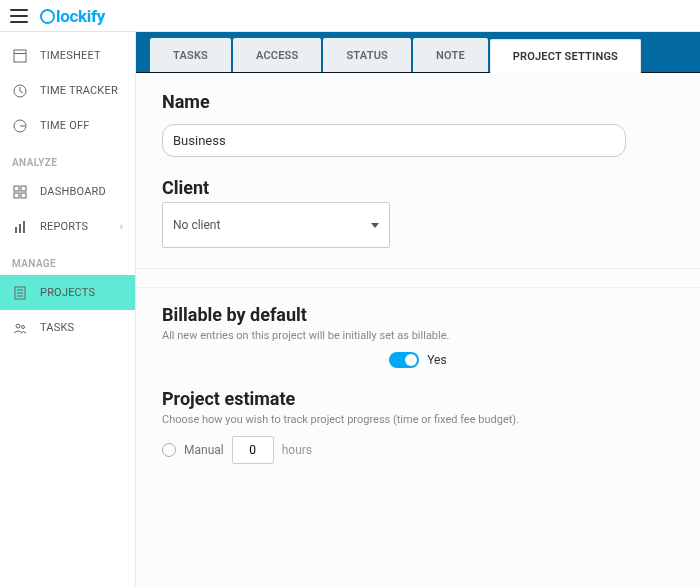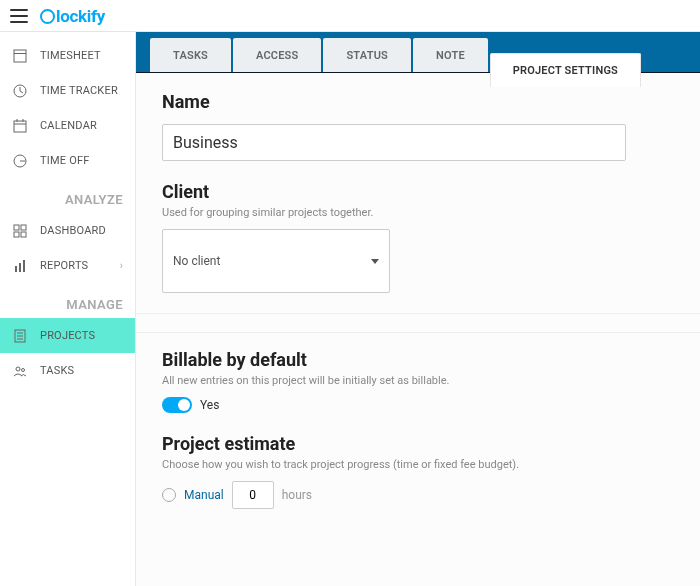--- a/index.html
+++ b/index.html
@@ -7,45 +7,45 @@
   .topbar { height: 32px; display: flex; align-items: center; padding: 0 10px; border-bottom: 1px solid #e8e8e8; }
   .hamburger { width: 18px; height: 14px; display: flex; flex-direction: column; justify-content: space-between; cursor: pointer; margin-right: 12px; }
   .hamburger span { height: 2px; background: #333; border-radius: 1px; }
   .logo { font-size: 17px; font-weight: 700; color: #03a9f4; letter-spacing: -0.3px; }
   .logo .clock { display: inline-block; width: 15px; height: 15px; border: 2px solid #03a9f4; border-radius: 50%; position: relative; top: 2px; margin-right: 1px; }
   .layout { display: flex; height: calc(586px - 32px); }
   .sidebar { width: 136px; border-right: 1px solid #e8e8e8; background: #fff; padding-top: 6px; flex-shrink: 0; box-shadow: 2px 0 3px rgba(0,0,0,0.03); }
   .side-item { display: flex; align-items: center; height: 35px; padding: 0 12px; font-size: 11px; font-weight: 400; color: #555; cursor: pointer; letter-spacing: 0.2px; }
   .side-item.active { background: #5eead4; }
   .side-icon { width: 16px; height: 16px; margin-right: 12px; display: flex; align-items: center; justify-content: center; color: #666; }
-  .side-section { padding: 14px 12px 6px; font-size: 13px; font-weight: 600; color: #aaa; letter-spacing: 0.4px; text-align: right; }
+  .side-section { padding: 14px 12px 6px; font-size: 10px; font-weight: 600; color: #aaa; letter-spacing: 0.4px; }
   .side-chevron { margin-left: auto; color: #aaa; font-size: 10px; }
   .main { flex: 1; overflow-y: auto; background: #fcfcfc; }
   .tabs { display: flex; border-bottom: 1px solid #0f172a; background: #0369a1; padding-left: 14px; padding-top: 6px; }
   .tab { padding: 10px 22px; font-size: 11px; font-weight: 600; color: #666; cursor: pointer; border: 1px solid transparent; border-bottom: none; letter-spacing: 0.2px; background: #eceff1; margin-right: 2px; border-radius: 2px 2px 0 0; }
-  .tab.active { background: #fff; color: #333; border-color: #e4e4e4; position: relative; top: 15px; }
+  .tab.active { background: #fff; color: #333; border-color: #e4e4e4; position: relative; top: 1px; }
   .content { padding: 18px 26px 30px; }
   .field { margin-bottom: 20px; }
   .field-label { font-size: 18px; font-weight: 700; color: #222; margin-bottom: 4px; }
   .field-help { font-size: 11px; color: #888; margin-bottom: 10px; }
-  .text-input { width: 100%; max-width: 464px; padding: 8px 10px; border: 1px solid #ccc; border-radius: 2px; font-size: 16px; color: #333; }
-  .select-box { width: 228px; padding: 24px 10px; border: 1px solid #ccc; border-radius: 2px; font-size: 12px; color: #555; display: flex; justify-content: space-between; align-items: center; cursor: pointer; background: #fff; }
+  .text-input { width: 100%; max-width: 464px; padding: 8px 10px; border: 1px solid #ccc; border-radius: 12px; font-size: 13px; color: #333; }
+  .select-box { width: 228px; padding: 15px 10px; border: 1px solid #ccc; border-radius: 2px; font-size: 12px; color: #555; display: flex; justify-content: space-between; align-items: center; cursor: pointer; background: #fff; }
   .caret { width: 0; height: 0; border-left: 4px solid transparent; border-right: 4px solid transparent; border-top: 5px solid #555; }
   .color-swatch-box { width: 36px; height: 30px; border: 1px solid #ccc; border-radius: 2px; display: flex; align-items: center; justify-content: center; gap: 3px; cursor: pointer; }
   .color-swatch { width: 14px; height: 14px; background: #2196f3; }
   .small-caret { width: 0; height: 0; border-left: 3px solid transparent; border-right: 3px solid transparent; border-top: 4px solid #555; }
   .divider { border-top: 1px solid #eee; margin: 18px -26px 16px; }
-  .toggle-row { display: flex; align-items: center; gap: 8px; }
+  .toggle-row { display: flex; align-items: center; gap: 8px; justify-content: center; }
   .toggle { width: 30px; height: 16px; background: #03a9f4; border-radius: 8px; position: relative; cursor: pointer; }
   .toggle::after { content: ""; position: absolute; right: 2px; top: 2px; width: 12px; height: 12px; background: #fff; border-radius: 50%; }
   .toggle-label { font-size: 12px; color: #333; }
   .radio-row { display: flex; align-items: center; gap: 8px; margin-bottom: 12px; font-size: 12px; color: #444; }
   .radio { width: 14px; height: 14px; border: 1px solid #aaa; border-radius: 50%; display: flex; align-items: center; justify-content: center; }
   .num-input { width: 42px; padding: 6px 4px; border: 1px solid #ccc; border-radius: 2px; font-size: 12px; text-align: center; }
-  .radio-text { font-size: 12px; color: #0369a1; text-align: right; }
+  .radio-text { font-size: 12px; color: #737373; text-align: right; }
   .unit { font-size: 12px; color: #999; }
   svg { display: block; }
 </style>
 </head>
 <body>
 
 <div class="topbar">
   <div class="hamburger">
       <span></span>
       <span></span>
@@ -68,31 +68,20 @@
       <span>TIMESHEET</span>
     </div>
     <div class="side-item">
       <span class="side-icon">
           <svg width="16" height="16" viewBox="0 0 16 16">
             <circle cx="8" cy="8" r="6" fill="none" stroke="#666" stroke-width="1"></circle>
             <path d="M8 4 L8 8 L11 10" stroke="#666" stroke-width="1" fill="none"></path>
           </svg>
         </span>
       <span>TIME TRACKER</span>
-    </div>
-    <div class="side-item">
-      <span class="side-icon">
-          <svg width="16" height="16" viewBox="0 0 16 16">
-            <rect x="2" y="3" width="12" height="11" fill="none" stroke="#666" stroke-width="1"></rect>
-            <line x1="2" y1="6" x2="14" y2="6" stroke="#666"></line>
-            <line x1="5" y1="1" x2="5" y2="4" stroke="#666"></line>
-            <line x1="11" y1="1" x2="11" y2="4" stroke="#666"></line>
-          </svg>
-        </span>
-      <span>CALENDAR</span>
     </div>
     <div class="side-item">
       <span class="side-icon">
           <svg width="16" height="16" viewBox="0 0 16 16">
             <circle cx="8" cy="8" r="6" fill="none" stroke="#666" stroke-width="1"></circle>
             <path d="M8 8 L13 8" stroke="#666" stroke-width="1"></path>
           </svg>
         </span>
       <span>TIME OFF</span>
     </div>
@@ -157,21 +146,20 @@
 
     <div class="content">
       <div class="field">
         <div class="field-label">Name</div>
         <div style="height:8px"></div>
         <input class="text-input" value="Business" style="">
       </div>
 
       <div class="field">
         <div class="field-label">Client</div>
-        <div class="field-help">Used for grouping similar projects together.</div>
         <div class="select-box">
           <span>No client</span>
           <span class="caret"></span>
         </div>
       </div>
 
       <div class="divider"></div>
 
 
       <div class="divider"></div>

